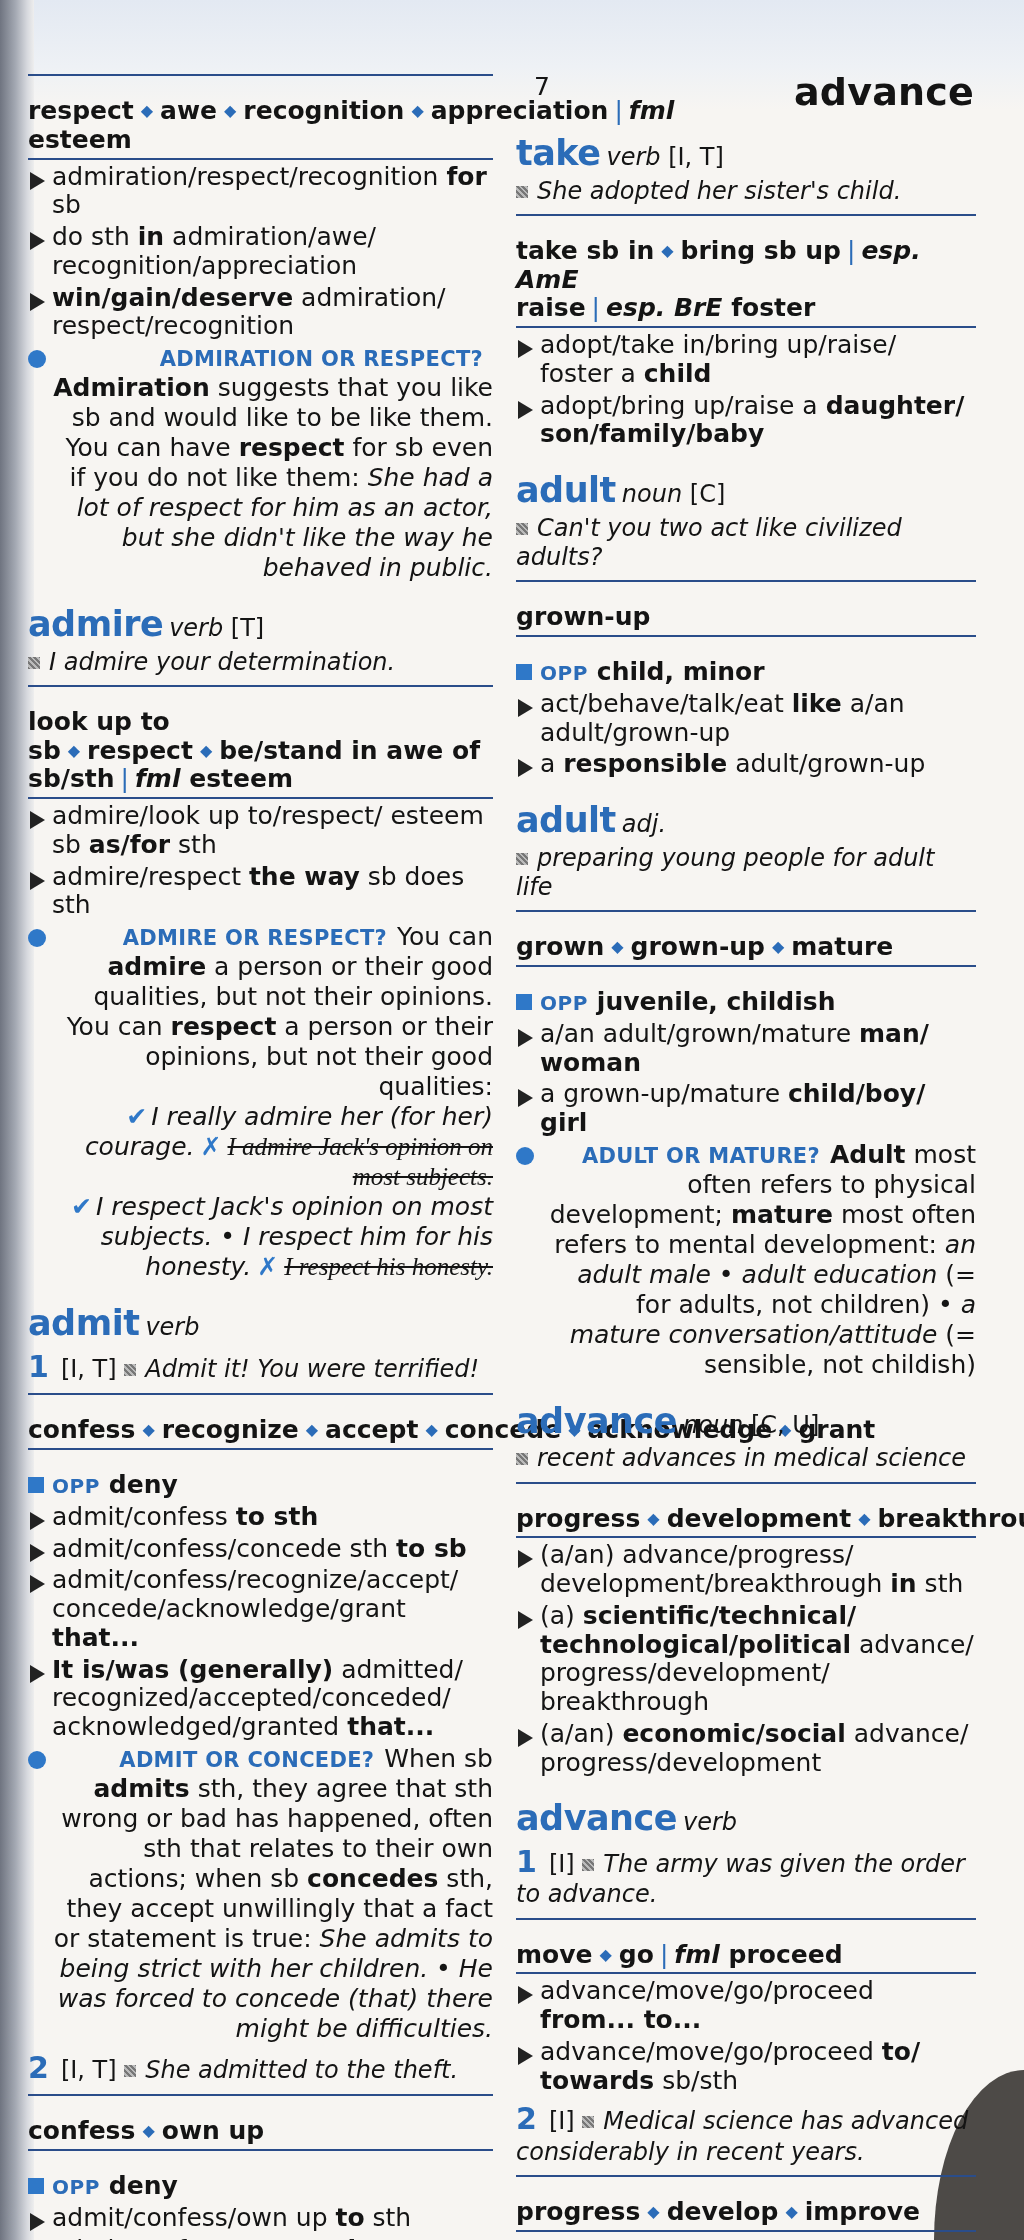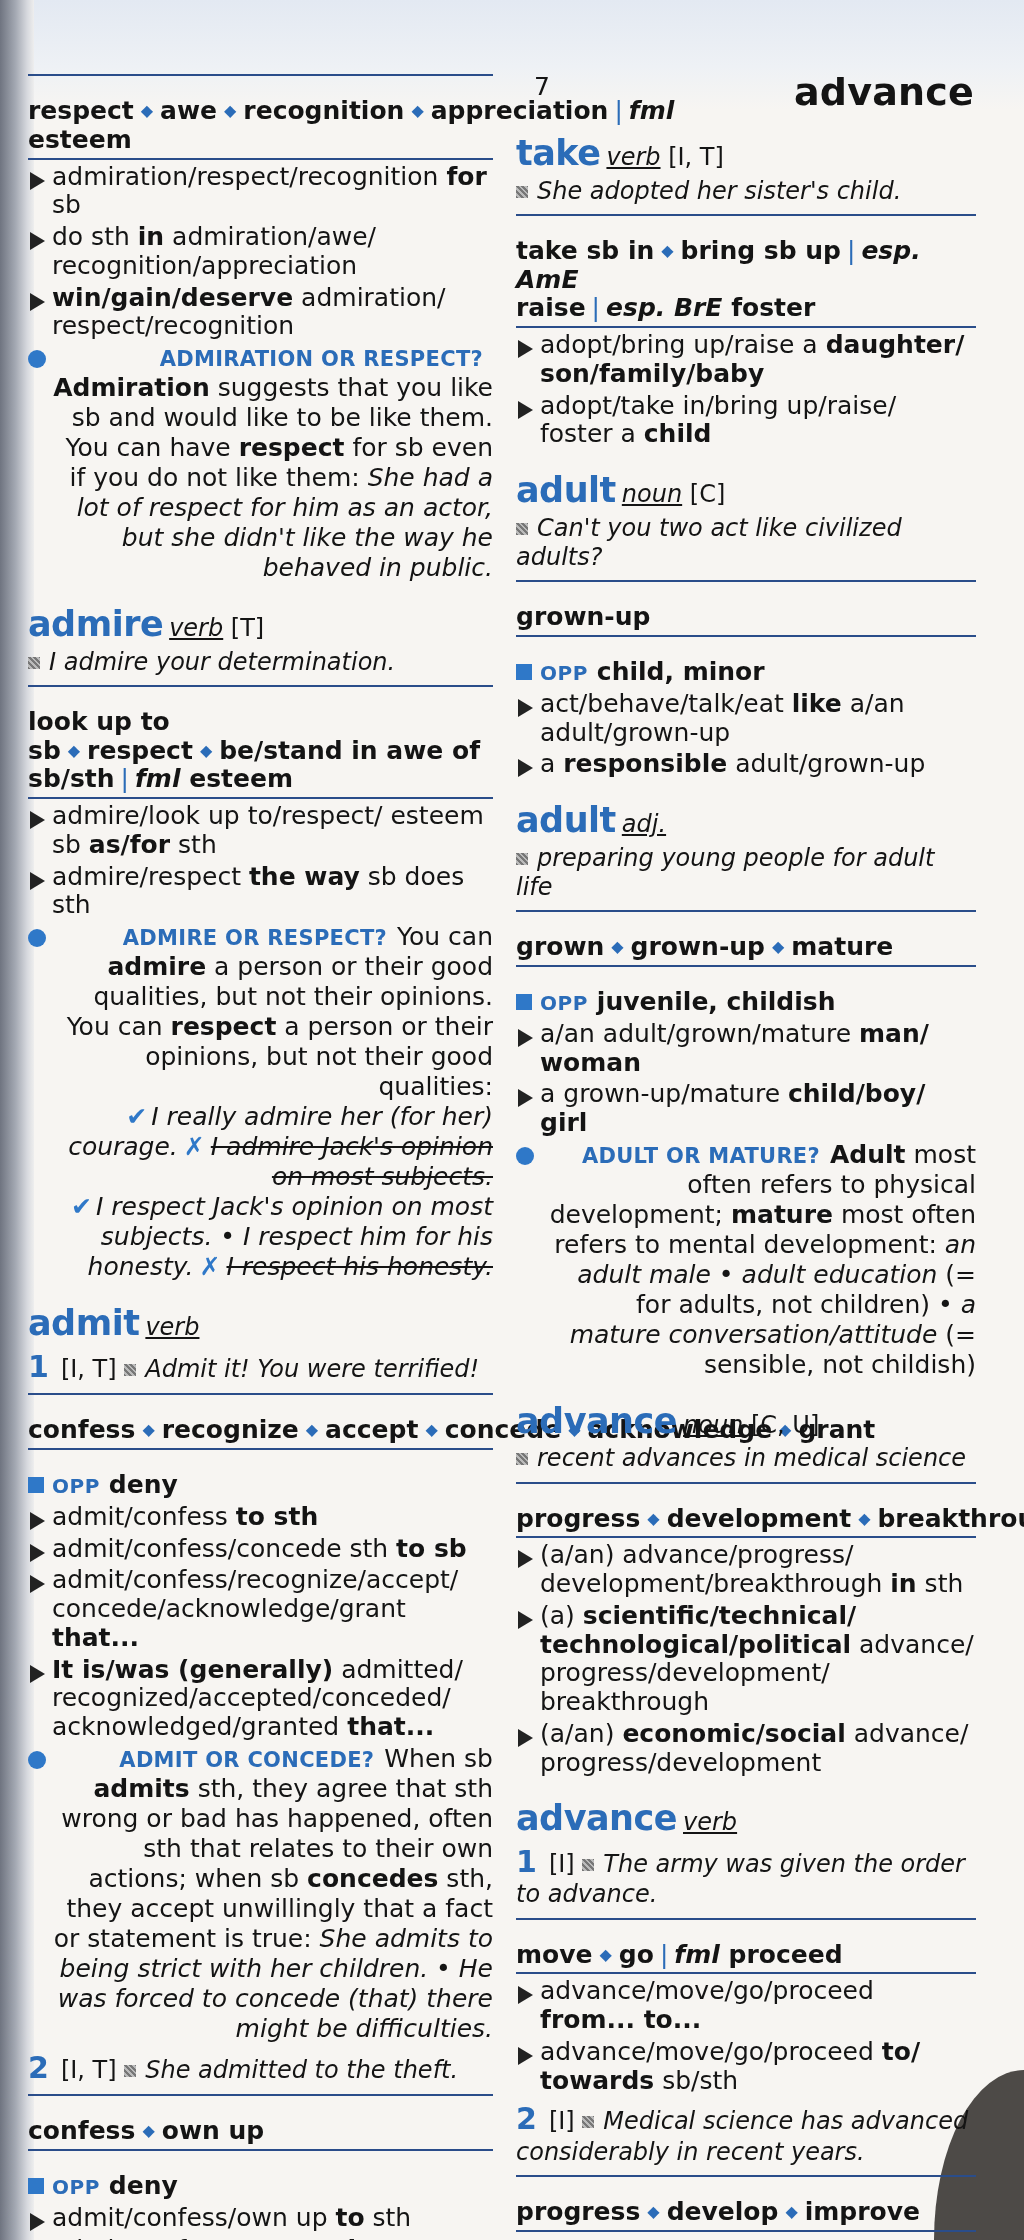--- a/index.html
+++ b/index.html
@@ -26,21 +26,21 @@
   .col { position: absolute; top: 0; }
   .col-left { left: 28px; width: 465px; top: 66px; }
   .col-right { left: 516px; width: 460px; top: 66px; }
 
   .running-head { position: absolute; left: 534px; top: 66px; width: 440px; height: 54px; }
   .page-num { position: absolute; left: 0; top: 6px; font-size: 25px; }
   .guide-word { position: absolute; right: 0; top: 4px; font-size: 38px; font-weight: bold; letter-spacing: 0.2px; }
 
   .hw-line { margin-top: 22px; line-height: 1.1; }
   .hw { color: #2b6cb8; font-weight: bold; font-size: 35px; letter-spacing: -0.5px; }
-  .pos { font-style: italic; font-size: 24px; margin-left: 6px; text-decoration: underline; }
+  .pos { font-style: italic; font-size: 24px; margin-left: 6px; }
   .gram { font-size: 24px; }
   .ex { font-size: 24px; line-height: 1.22; margin-top: 4px; font-style: italic; }
   .sq { display: inline-block; width: 12px; height: 12px; background: repeating-linear-gradient(45deg, #777 0 2px, #bbb 2px 4px); margin-right: 9px; vertical-align: 1px; }
   .sense-num { color: #2b6cb8; font-weight: bold; font-size: 30px; margin-right: 12px; }
   .sense-row { font-size: 24px; line-height: 1.22; margin-top: 6px; }
 
   .syn-box {
     border-top: 2px solid #2a4d8a; border-bottom: 2px solid #2a4d8a;
     padding: 21px 0 3px 0; margin-top: 8px;
     font-size: 25px; font-weight: bold; line-height: 1.15;
@@ -54,21 +54,21 @@
   .opp-val { font-weight: bold; }
 
   .coll { font-size: 25px; line-height: 1.15; padding-left: 24px; position: relative; margin-top: 3px; }
   .coll::before { content: ""; position: absolute; left: 2px; top: 9px; border-left: 15px solid #222; border-top: 9px solid transparent; border-bottom: 9px solid transparent; }
 
   .note { font-size: 25px; line-height: 1.2; padding-left: 24px; position: relative; margin-top: 2px; text-align: right; }
   .note-dot { position: absolute; left: 0; top: 7px; width: 18px; height: 18px; border-radius: 50%; background: #2f78c8; }
   .note-title { color: #2b6cb8; font-weight: bold; font-size: 21px; letter-spacing: 0.3px; margin-right: 10px; }
   .check { color: #2f78c8; font-style: normal; margin-right: 4px; }
   .cross { color: #2f78c8; font-style: normal; font-weight: bold; margin: 0 6px; }
-  .strike { text-decoration: line-through; }
+  .strike { text-decoration: line-through; font-family: Liberation Serif, serif; }
 
   b, .b { font-weight: bold; }
   i, .i { font-style: italic; }
 </style>
 </head>
 <body>
 
 <div class="page-fade-top"></div>
 <div class="spine"></div>
 <div class="corner"></div>
@@ -102,22 +102,22 @@
     <div class="sense-row"><span class="sense-num">2</span><span>[I, T] </span><span class="sq"></span><span class="i">She admitted to the theft.</span></div>
     <div class="syn-box"><span class="b">confess</span><span class="dot">◆</span><span class="b">own up</span></div>
     <div class="opp"><span class="opp-sq"></span><span class="opp-lbl">OPP</span><span class="opp-val">deny</span></div>
     <div class="coll"><span>admit/confess/own up </span><span class="b">to</span><span> sth</span></div>
     <div class="coll"><span>admit/confess/own up </span><span class="b">that...</span></div>
   </div>
 <div class="col col-right" style="top:112px;">
     <div class="hw-line"><span class="hw">take</span><span class="pos">verb</span><span class="gram"> [I, T]</span></div>
     <div class="ex"><span class="sq"></span><span class="i">She adopted her sister's child.</span></div>
     <div class="syn-box"><span class="b">take sb in</span><span class="dot">◆</span><span class="b">bring sb up</span><span class="bar">|</span><span class="i">esp. AmE</span><br><span class="b">raise</span><span class="bar">|</span><span class="i">esp. BrE</span><span> </span><span class="b">foster</span></div>
+    <div class="coll"><span>adopt/take in/bring up/raise/ foster a </span><span class="b">child</span></div>
     <div class="coll"><span>adopt/bring up/raise a </span><span class="b">daughter/ son/family/baby</span></div>
-    <div class="coll"><span>adopt/take in/bring up/raise/ foster a </span><span class="b">child</span></div>
     <div class="hw-line"><span class="hw">adult</span><span class="pos">noun</span><span class="gram"> [C]</span></div>
     <div class="ex"><span class="sq"></span><span class="i">Can't you two act like civilized adults?</span></div>
     <div class="syn-box"><span class="b">grown-up</span></div>
     <div class="opp"><span class="opp-sq"></span><span class="opp-lbl">OPP</span><span class="opp-val">child, minor</span></div>
     <div class="coll"><span>act/behave/talk/eat </span><span class="b">like</span><span> a/an adult/grown-up</span></div>
     <div class="coll"><span>a </span><span class="b">responsible</span><span> adult/grown-up</span></div>
     <div class="hw-line"><span class="hw">adult</span><span class="pos">adj.</span></div>
     <div class="ex"><span class="sq"></span><span class="i">preparing young people for adult life</span></div>
     <div class="syn-box"><span class="b">grown</span><span class="dot">◆</span><span class="b">grown-up</span><span class="dot">◆</span><span class="b">mature</span></div>
     <div class="opp"><span class="opp-sq"></span><span class="opp-lbl">OPP</span><span class="opp-val">juvenile, childish</span></div>

